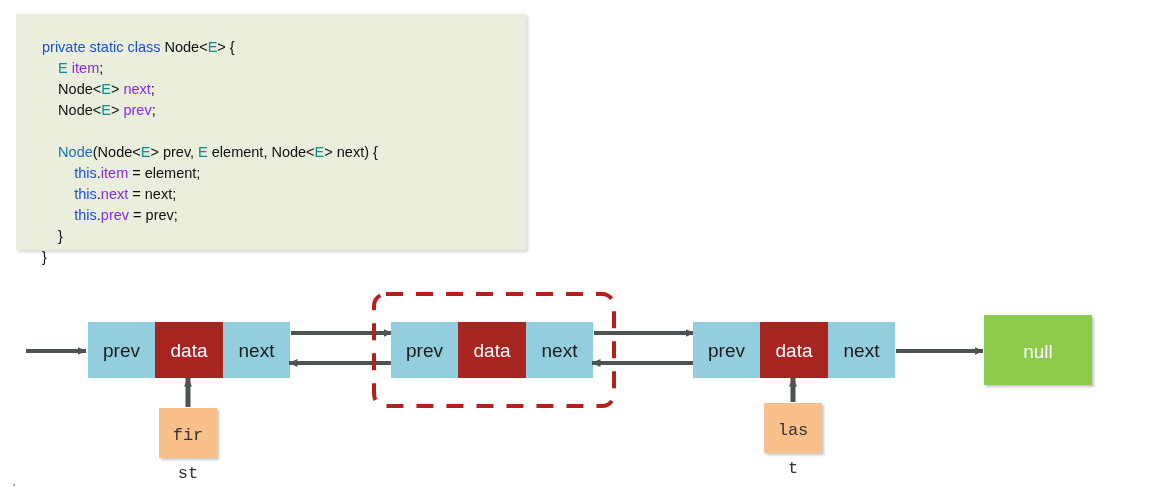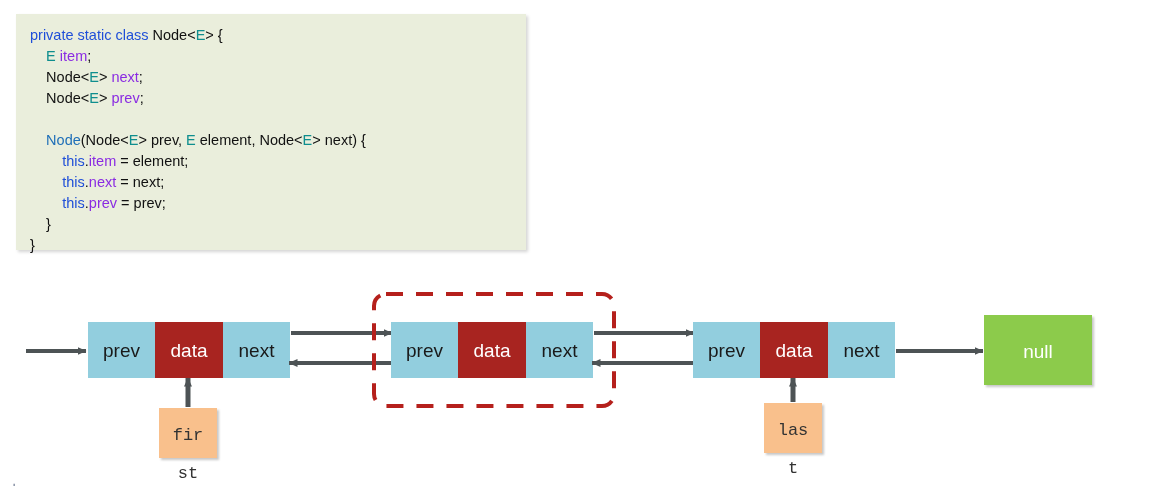--- a/index.html
+++ b/index.html
@@ -21,21 +21,21 @@
     left: 16px;
     top: 14px;
     width: 510px;
     height: 236px;
     background: #EAEEDC;
     box-shadow: 2px 2px 3px rgba(0,0,0,0.17);
     box-sizing: border-box;
     padding: 11px 0 0 14px;
   }
   #code-block pre {
-    margin: 0;
+    margin: 12px;
     font-family: "Liberation Sans", sans-serif;
     font-size: 14.5px;
     line-height: 21px;
     color: #111111;
     white-space: pre;
   }
   .kw  { color: #1F4FD8; }   
   .typ { color: #0E8E8E; }   
   .fld { color: #8A2BE2; }   
   .ctor{ color: #1F6FB8; }   

